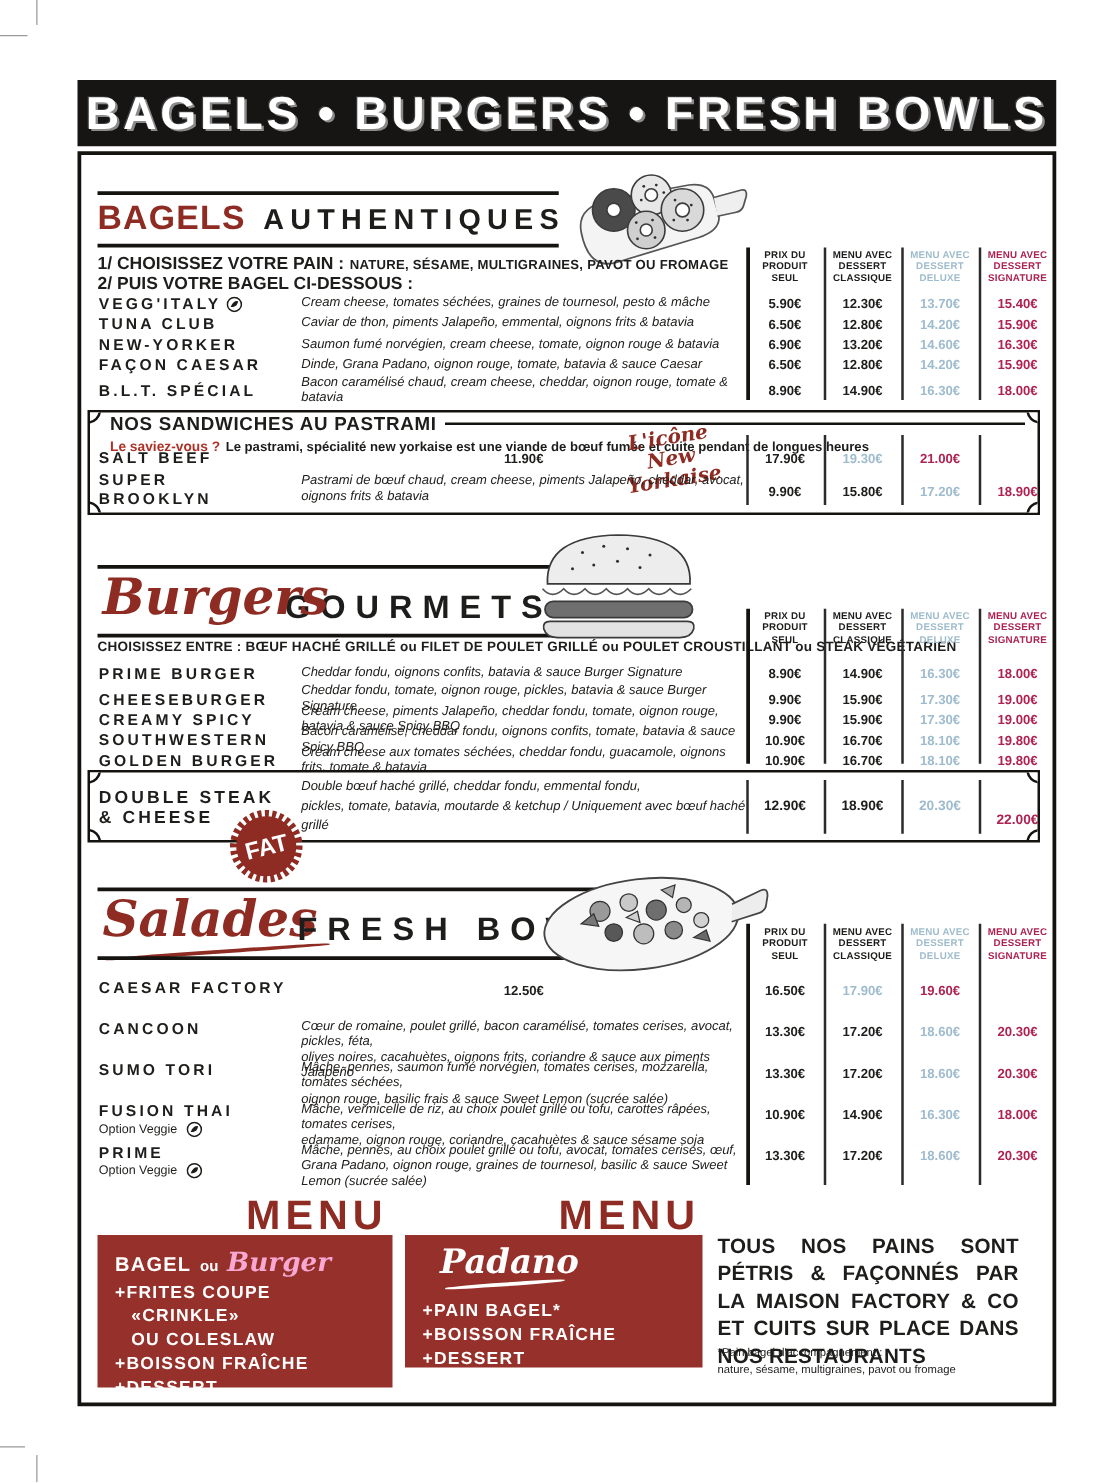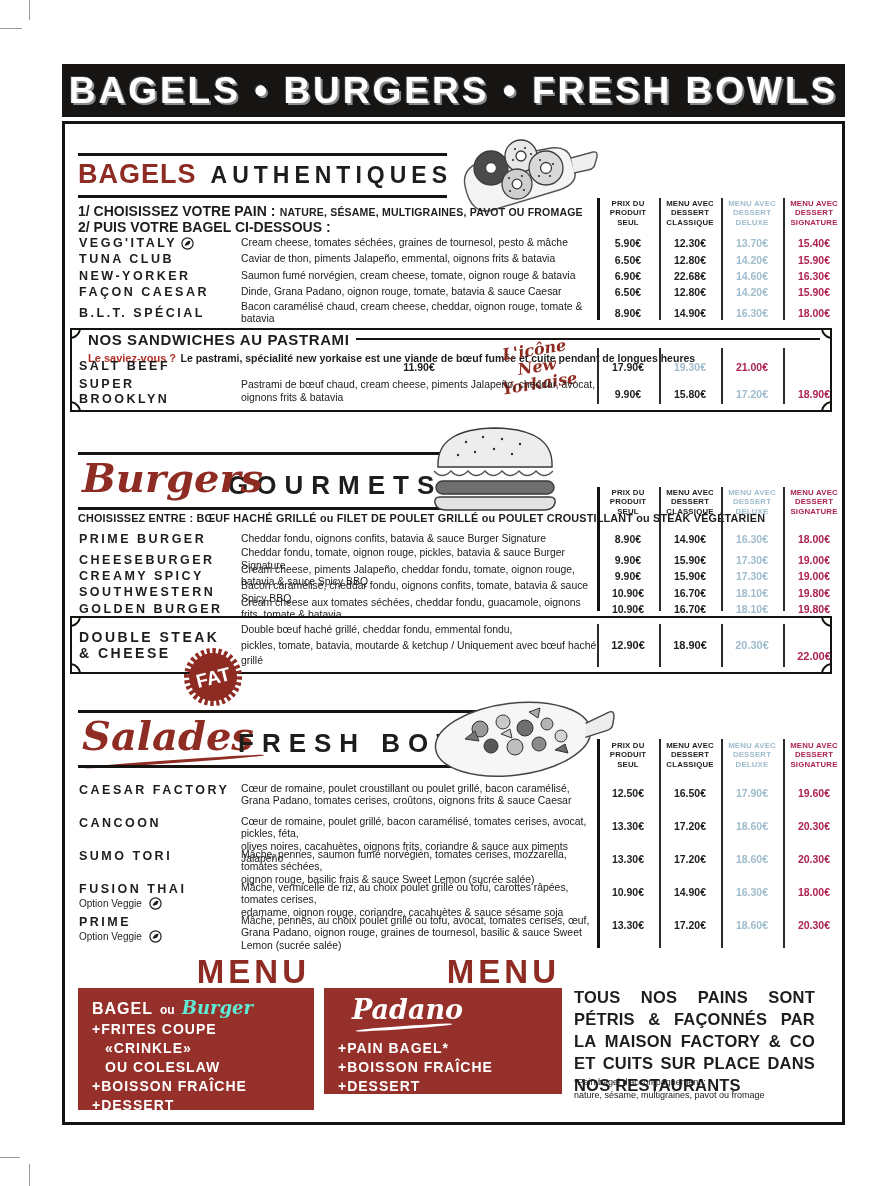--- a/index.html
+++ b/index.html
@@ -27,21 +27,21 @@
   .intro{font-size:10.8px;font-weight:700;letter-spacing:.2px;}
   
   .phead{position:absolute;left:597px;width:248px;display:grid;grid-template-columns:62px 62px 62px 62px;}
   .ph{font-size:7.8px;font-weight:800;text-align:center;white-space:pre-line;line-height:1.2;letter-spacing:.2px;}
   .ph.blu{color:#9fbccd;}
   .ph.sig{color:#ad2352;}
   
   .rows{position:absolute;left:79px;width:766px;}
   .row{display:grid;grid-template-columns:162px 356px 62px 62px 62px 62px;align-items:center;}
   .row .name{font-weight:800;font-size:12.5px;letter-spacing:2.5px;white-space:pre-line;line-height:1.15;}
-  .row .desc{font-size:10.4px;line-height:1.2;white-space:pre-line;color:#22201e;}
+  .row .desc{font-size:10.4px;line-height:1.2;white-space:pre-line;color:#22201e;font-style:italic;}
   .row .p{font-size:10.5px;font-weight:700;text-align:center;}
   .p.blu{color:#9fbccd;}
   .p.sig{color:#ad2352;}
   .h16{height:16.4px;}
   .h33 .row{height:33px;align-items:start;}
   .h33 .row .p{margin-top:4px;}
   .vnote{font-size:10px;font-weight:400;letter-spacing:0;display:flex;align-items:center;gap:3px;margin-top:1px;}
   .vicon{display:inline-flex;vertical-align:middle;margin-left:4px;}
   
   .ticket{position:absolute;border:2.5px solid #15130f;background:#fff;box-sizing:border-box;overflow:hidden;}
@@ -51,21 +51,21 @@
   .icon-caption{position:absolute;font-family:"DejaVu Serif",serif;font-style:italic;font-weight:bold;
                 color:#8e2b22;font-size:16px;line-height:1.05;text-align:center;white-space:pre-line;transform:rotate(-9deg);}
   
   .menu-word{position:absolute;width:160px;text-align:right;color:#8e2b22;font-weight:800;font-size:33px;letter-spacing:4px;}
   .redbox{position:absolute;background:#96302a;color:#fff;box-sizing:border-box;padding:9px 0 0 14px;}
   .redbox .bx-line{font-weight:800;font-size:14px;letter-spacing:1px;line-height:1.35;}
   .redbox .indent{padding-left:13px;}
   .bx-head{display:flex;align-items:baseline;gap:7px;margin-bottom:2px;}
   .bx-bagel{font-weight:800;font-size:16px;letter-spacing:1px;}
   .bx-ou{font-size:12px;font-weight:600;}
-  .bx-script{font-family:"DejaVu Serif",serif;font-style:italic;font-weight:bold;font-size:18px;color:#5eead4;}
+  .bx-script{font-family:"DejaVu Serif",serif;font-style:italic;font-weight:bold;font-size:21px;color:#f9a8d4;}
   .salade-script{font-family:"DejaVu Serif",serif;font-style:italic;font-weight:bold;font-size:27px;color:#fff;}
   .white-swash{height:3px;background:#fff;border-radius:40%;transform:rotate(-4deg);width:96px;margin:1px 0 10px 6px;}
   
   .claim{position:absolute;font-weight:800;font-size:16.5px;line-height:1.34;text-align:justify;letter-spacing:.2px;}
   .claim-note{position:absolute;font-size:9px;line-height:1.45;white-space:pre-line;color:#22201e;}
   .crop{position:absolute;background:#9a9a9a;}
   .sketch{position:absolute;}
 </style>
 </head>
 <body>
@@ -164,21 +164,21 @@
       <div class="desc">Caviar de thon, piments Jalapeño, emmental, oignons frits &amp; batavia</div>
       <div class="p">6.50€</div>
       <div class="p">12.80€</div>
       <div class="p blu">14.20€</div>
       <div class="p sig">15.90€</div>
     </div>
     <div class="row h16">
       <div class="name">NEW-YORKER</div>
       <div class="desc">Saumon fumé norvégien, cream cheese, tomate, oignon rouge &amp; batavia</div>
       <div class="p">6.90€</div>
-      <div class="p">22.68€</div>
+      <div class="p">13.20€</div>
       <div class="p blu">14.60€</div>
       <div class="p sig">16.30€</div>
     </div>
     <div class="row h16">
       <div class="name">FAÇON CAESAR</div>
       <div class="desc">Dinde, Grana Padano, oignon rouge, tomate, batavia &amp; sauce Caesar</div>
       <div class="p">6.50€</div>
       <div class="p">12.80€</div>
       <div class="p blu">14.20€</div>
       <div class="p sig">15.90€</div>
@@ -397,22 +397,20 @@
 SIGNATURE</div>
   </div>
   <div class="vsep bold" style="left:597px;top:739px;height:209px;"></div>
   <div class="vsep" style="left:659px;top:739px;height:209px;"></div>
   <div class="vsep" style="left:721px;top:739px;height:209px;"></div>
   <div class="vsep" style="left:783px;top:739px;height:209px;"></div>
 
   <div class="rows h33" style="top:783px;">
     <div class="row">
       <div class="name">CAESAR FACTORY</div>
-      <div class="desc">Cœur de romaine, poulet croustillant ou poulet grillé, bacon caramélisé,
-Grana Padano, tomates cerises, croûtons, oignons frits &amp; sauce Caesar</div>
       <div class="p">12.50€</div>
       <div class="p">16.50€</div>
       <div class="p blu">17.90€</div>
       <div class="p sig">19.60€</div>
     </div>
     <div class="row">
       <div class="name">CANCOON</div>
       <div class="desc">Cœur de romaine, poulet grillé, bacon caramélisé, tomates cerises, avocat, pickles, féta,
 olives noires, cacahuètes, oignons frits, coriandre &amp; sauce aux piments Jalapeño</div>
       <div class="p">13.30€</div>

